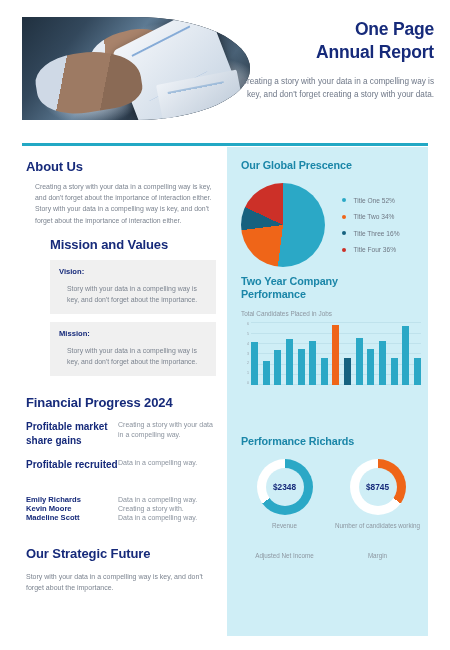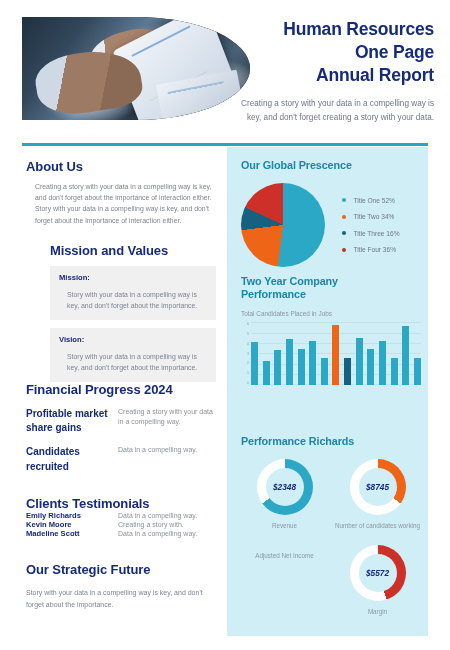--- a/index.html
+++ b/index.html
@@ -100,28 +100,28 @@
     font-size:13px; font-weight:bold; color:#162a7a;
     letter-spacing:-0.1px;
   }
 
   p.body {
     font-size:6.9px; color:#7c8490; line-height:1.62;
   }
 
   .about-text { margin-top:7px; padding-left:9px; }
 
-  .mission-block { margin-top:17px;padding-left:24px; }
+  .mission-block { margin-top:11px;padding-left:24px; }
   .mv-card {
     background:#f0f0f0; margin-top:8px; padding:7px 9px 9px 9px;
   }
   .mv-card .mv-title { font-size:7.6px; font-weight:bold; color:#162a7a; }
   .mv-card .mv-body { margin-top:7px; padding-left:8px; font-size:6.9px; color:#7c8490; line-height:1.6; }
 
-  .fin-block { }
+  .fin-block { margin-top:19px; }
   .kv-row { display:flex; margin-top:10px; align-items:flex-start; }
   .kv-key { width:92px; font-size:10px; font-weight:bold; color:#162a7a; line-height:1.42; }
   .kv-val { flex:1; font-size:7px; color:#8b939e; line-height:1.45; }
 
   .test-block { margin-top:22px; }
   .t-row { display:flex; align-items:center; }
   .t-name { width:92px; font-size:7.6px; font-weight:bold; color:#162a7a; }
   .t-quote { flex:1; font-size:7px; color:#8b939e; }
 
   .future-block { margin-top:24px; }
@@ -169,40 +169,39 @@
   .donut-cell { display:flex; flex-direction:column; align-items:center; }
   .donut {
     width:56px; height:56px; border-radius:50%;
     display:flex; align-items:center; justify-content:center;
     position:relative;
   }
   .donut .hole {
     width:38px; height:38px; border-radius:50%; background:#cfeef6;
     display:flex; align-items:center; justify-content:center;
   }
-  .donut-val { font-size:8.3px; font-weight:bold; color:#162a7a;font-style:italic; }
+  .donut-val { font-size:8.3px; font-weight:bold; color:#162a7a; }
   .donut-label {
     margin-top:7px; font-size:6.3px; color:#8d97a1; text-align:center; line-height:1.42;
   }
 </style>
 </head>
 <body>
 
 <div class="header">
 
   <div class="hero-photo">
     <div class="ph-bg"></div>
     <div class="hand2"></div>
     <div class="tablet"></div>
     <div class="hand1"></div>
     <div class="paper"></div>
   </div>
 
   <div class="title-block">
-    <div class="title-line">Human Resources</div>
     <div class="title-line">One Page</div>
     <div class="title-line">Annual Report</div>
     <div class="title-sub">Creating a story with your data in a compelling way is key, and don't forget creating a story with your data.</div>
   </div>
 
   <div class="top-rule"></div>
 </div>
 
 <div class="content">
 
@@ -212,45 +211,44 @@
 
     <section>
       <h2 class="sec">About Us</h2>
       <p class="body about-text">Creating a story with your data in a compelling way is key, and don't forget about the importance of interaction either. Story with your data in a compelling way is key, and don't forget about the importance of interaction either.</p>
     </section>
 
     <section class="mission-block">
       <h2 class="sec">Mission and Values</h2>
 
       <div class="mv-card">
+        <div class="mv-title">Vision:</div>
+        <div class="mv-body">Story with your data in a compelling way is key, and don't forget about the importance.</div>
+      </div>
+
+      <div class="mv-card">
         <div class="mv-title">Mission:</div>
-        <div class="mv-body">Story with your data in a compelling way is key, and don't forget about the importance.</div>
-      </div>
-
-      <div class="mv-card">
-        <div class="mv-title">Vision:</div>
         <div class="mv-body">Story with your data in a compelling way is key, and don't forget about the importance.</div>
       </div>
     </section>
 
     <section class="fin-block">
       <h2 class="sec">Financial Progress 2024</h2>
 
       <div class="kv-row">
         <div class="kv-key">Profitable market share gains</div>
         <div class="kv-val">Creating a story with your data in a compelling way.</div>
       </div>
       <div class="kv-row">
-        <div class="kv-key">Candidates recruited</div>
+        <div class="kv-key">Profitable recruited</div>
         <div class="kv-val">Data in a compelling way.</div>
       </div>
     </section>
 
     <section class="test-block">
-      <h2 class="sec">Clients Testimonials</h2>
 
       <div class="t-row">
         <div class="t-name">Emily Richards</div>
         <div class="t-quote">Data in a compelling way.</div>
       </div>
       <div class="t-row">
         <div class="t-name">Kevin Moore</div>
         <div class="t-quote">Creating a story with.</div>
       </div>
       <div class="t-row">
@@ -351,23 +349,18 @@
               <div class="hole">
                 <span class="donut-val">$8745</span>
               </div>
             </div>
             <div class="donut-label">Number of candidates working</div>
           </div>
           <div class="donut-cell">
             <div class="donut-label">Adjusted Net Income</div>
           </div>
           <div class="donut-cell">
-            <div class="donut" style="background: conic-gradient(rgb(204, 48, 40) 0deg, rgb(204, 48, 40) 162deg, rgb(255, 255, 255) 162deg, rgb(255, 255, 255) 360deg);">
-              <div class="hole">
-                <span class="donut-val">$5572</span>
-              </div>
-            </div>
             <div class="donut-label">Margin</div>
           </div>
         </div>
     </section>
   </div>
 </div>
 
 </body></html>

